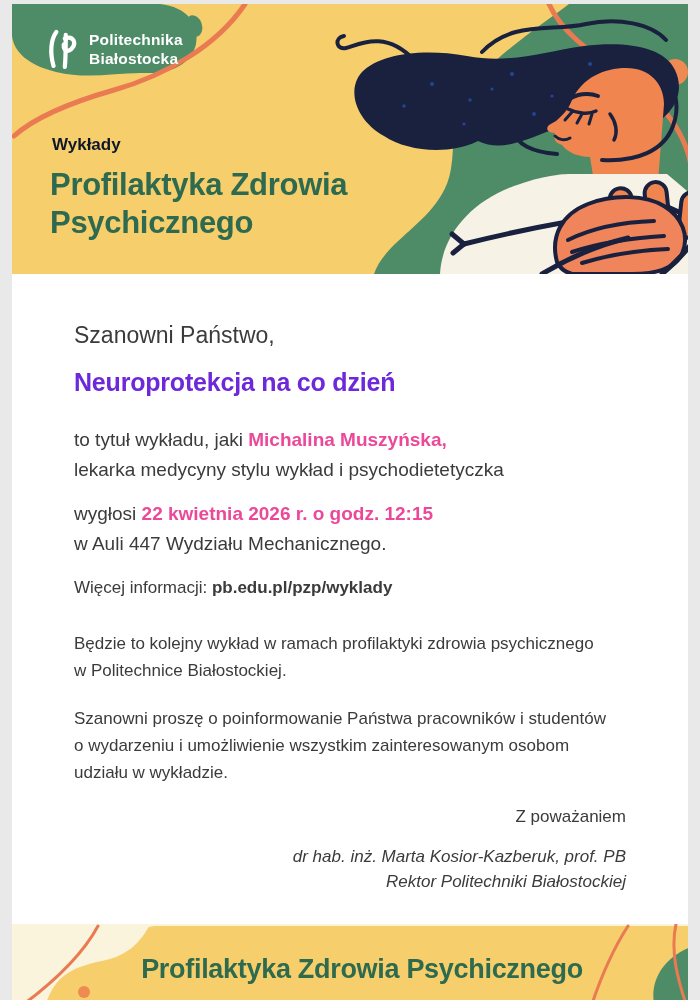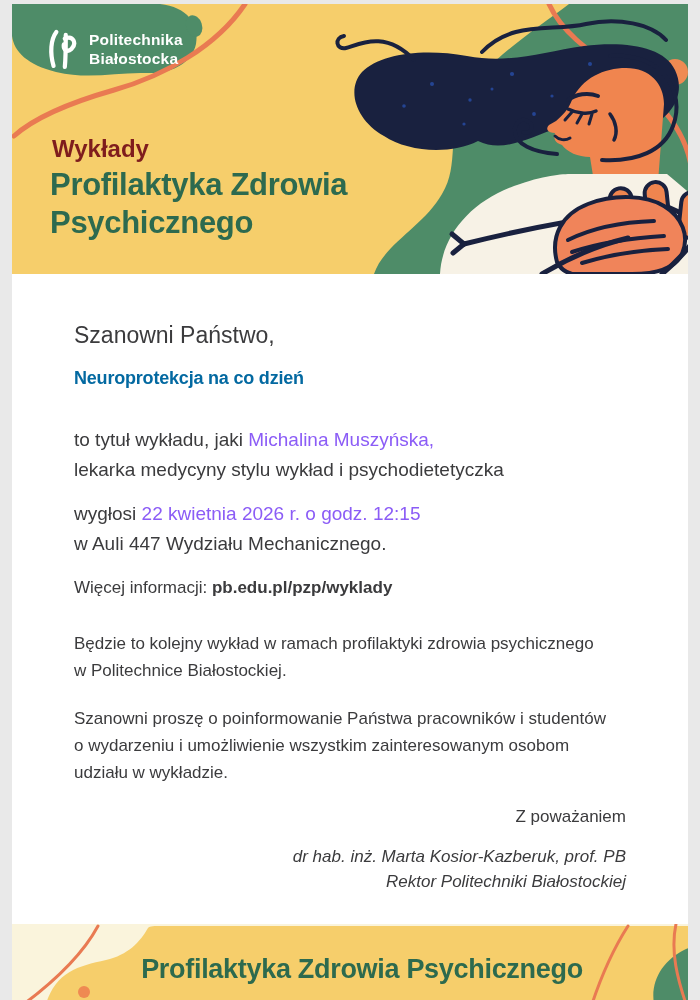--- a/index.html
+++ b/index.html
@@ -11,36 +11,36 @@
   }
   
   .banner { position:absolute; top:0; left:0; width:700px; height:270px; background:#F6CE6B; }
   .banner-art { position:absolute; top:0; left:0; }
   .logo { position:absolute; top:22px; left:34px; display:flex; align-items:center; gap:11px; z-index:3; }
   .logo-glyph { display:block; }
   .logo-text { color:#ffffff; font-weight:bold; font-size:15.5px; line-height:19px; letter-spacing:0.2px; }
   .logo-text span { display:block; }
   .kicker {
     position:absolute; left:40px; top:131px; z-index:3;
-    font-size:24px; font-weight:600; color:#7f1d1d;
+    font-size:17px; font-weight:600; color:#0f172a;
   }
   .title {
     position:absolute; left:38px; top:162px; margin:0; z-index:3;
     font-size:31px; line-height:38px; font-weight:bold; color:#2D6A4F; letter-spacing:-0.3px;
   }
   .title span { display:block; }
 
   
   .txt { position:absolute; color:#3B3B3D; }
   .line { display:block; }
   .salutation { left:62px; top:318px; font-size:23px; }
-  .lecture-title { left:62px; top:364px; font-size:18px; font-weight:bold; color:#0369a1; letter-spacing:-0.2px; }
+  .lecture-title { left:62px; top:364px; font-size:25px; font-weight:bold; color:#6d28d9; letter-spacing:-0.2px; }
   .intro { left:62px; top:421px; font-size:19px; line-height:30px; }
   .when  { left:62px; top:495px; font-size:19px; line-height:30px; }
-  .green-bold { color:#8b5cf6; font-weight:normal; }
+  .green-bold { color:#ec4899; font-weight:bold; }
   .info  { left:62px; top:574px; font-size:17px;text-align:right; }
   .info .url { font-weight:bold; }
   .par1  { left:62px; top:626px; font-size:17px; line-height:27px; }
   .par2  { left:62px; top:701px; font-size:17px; line-height:27px; }
   .closing   { right:62px; top:803px; font-size:17px; text-align:right; }
   .signature { right:62px; top:840px; font-size:17px; line-height:25px; text-align:right;font-style:italic; }
 
   
   .footer { position:absolute; left:0; top:920px; width:700px; height:80px; background:#fdba74; }
   .footer-art { position:absolute; top:0; left:0; }

